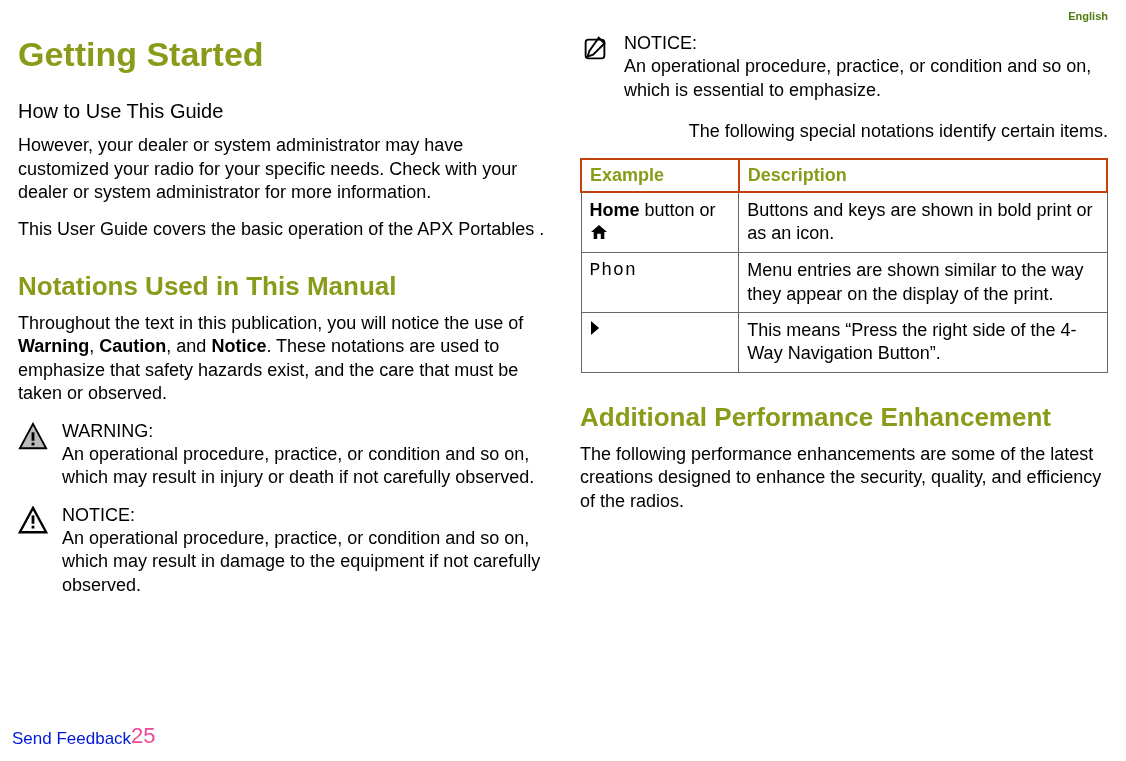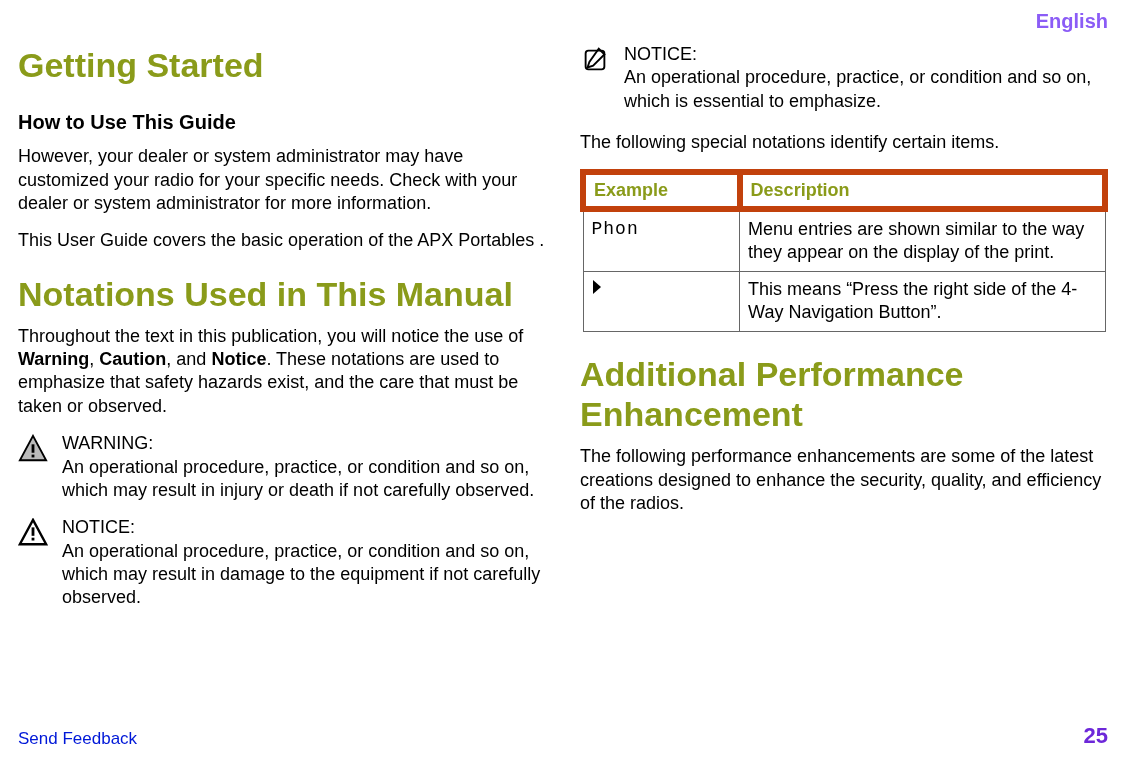--- a/index.html
+++ b/index.html
@@ -7,69 +7,68 @@
   .page {
     width: 1126px;
     height: 761px;
     background: #fff;
     position: relative;
     padding: 10px 18px 14px 18px;
   }
   .lang {
     text-align: right;
     font-weight: bold;
-    font-size: 20px;
-    color: #8b5cf6;
+    font-size: 11px;
+    color: #4d7c0f;
     margin-bottom: 4px;
   }
   .columns {
     display: flex;
     gap: 34px;
     height: 670px;
   }
   .col { flex: 1; font-size: 18px; line-height: 1.3; color: #000; }
   .h1 {
     font-size: 34px;
     font-weight: bold;
     color: #8a9b1a;
     margin-bottom: 22px;
     margin-top: 6px;
   }
-  .h2b { font-size: 20px; font-weight: bold; margin-bottom: 10px; margin-top:12px; }
+  .h2b { font-size: 20px; font-weight: normal; margin-bottom: 10px; margin-top:12px; }
   .p { margin-bottom: 14px; }
   .h2c {
-    font-size: 34px;
+    font-size: 26px;
     font-weight: bold;
     color: #8a9b1a;
-    margin-top: 21px;
+    margin-top: 29px;
     margin-bottom: 10px;
     line-height:1.2;
   }
   .notation-row { display:flex; gap:10px; margin-bottom:14px;margin-top:12px; }
   .notation-icon { flex:0 0 auto; width:34px; padding-top:2px; }
   .notation-icon svg { width:30px; height:30px; }
   .notation-text { flex:1; }
   .notation-label { font-weight:normal; }
   table.notations { width:100%; border-collapse:collapse; margin-top:6px; margin-bottom:22px;}
-  table.notations th { text-align:left; color:#8a9b1a; font-weight:bold; font-size:18px; padding:4px 8px; border:6px solid #c2410c;}
+  table.notations th { text-align:left; color:#8a9b1a; font-weight:bold; font-size:18px; padding:4px 8px; border:2px solid #c2410c;}
   table.notations td { vertical-align:top; font-size:18px; padding:6px 8px; border:1px solid #666;}
   .mono { font-family: "Courier New", monospace; letter-spacing:1px; }
   .home-icon { display:inline-block; vertical-align:middle; }
   .home-icon svg { width:18px; height:16px; }
   .arrow-icon svg { width:10px; height:16px; }
   .footer {
     position:absolute;
-    left:18px; right:18px; bottom:12px;
+    left:12px; right:18px; bottom:12px;
     display:flex;
-    justify-content:space-between;
     align-items:flex-end;
     font-size:17px;
   }
   .footer .feedback { color:#0018d8; }
-  .footer .pagenum { color:#6d28d9; font-weight:bold; font-size:22px;}
+  .footer .pagenum { color:#ec4899; font-weight:normal; font-size:22px;}
 </style>
 </head>
 <body>
 
 <div class="page">
   <div class="lang">English</div>
 
   <div class="columns">
 
     <div class="col">
@@ -120,27 +119,35 @@
               <rect x="6" y="6" width="20" height="20" rx="3" fill="none" stroke="#000" stroke-width="2"></rect>
               <path d="M20 4 L26 10 L14 22 L8 24 L10 18 Z" fill="none" stroke="#000" stroke-width="2"></path>
             </svg>
         </div>
         <div class="notation-text">
           <span class="notation-label">NOTICE:</span><br>
           <span>An operational procedure, practice, or condition and so on, which is essential to emphasize.</span>
         </div>
       </div>
 
-      <div class="p" style="margin-top:18px;">The following special notations identify certain items.</div>
+      <div class="p" style="margin-top:18px;text-align:right;">The following special notations identify certain items.</div>
 
       <table class="notations">
         <tbody>
             <tr>
           <th style="width:30%;">Example</th>
           <th>Description</th>
+        </tr>
+        <tr>
+          <td>
+            <b>Home</b><span> button or </span><span class="home-icon"><svg viewBox="0 0 20 18">
+                    <path d="M10 1 L19 9 L16 9 L16 17 L12 17 L12 11 L8 11 L8 17 L4 17 L4 9 L1 9 Z" fill="#000"></path>
+                  </svg></span>
+          </td>
+          <td>Buttons and keys are shown in bold print or as an icon.</td>
         </tr>
         <tr>
           <td class="mono">Phon</td>
           <td>Menu entries are shown similar to the way they appear on the display of the print.</td>
         </tr>
         <tr>
           <td>
             <span class="arrow-icon"><svg viewBox="0 0 10 16">
                     <polygon points="1,1 9,8 1,15" fill="#000"></polygon>
                   </svg></span>

